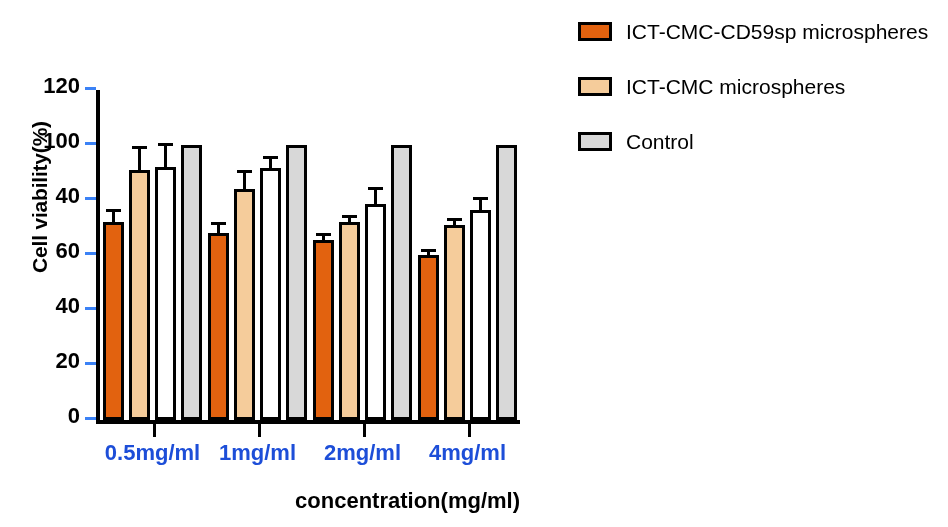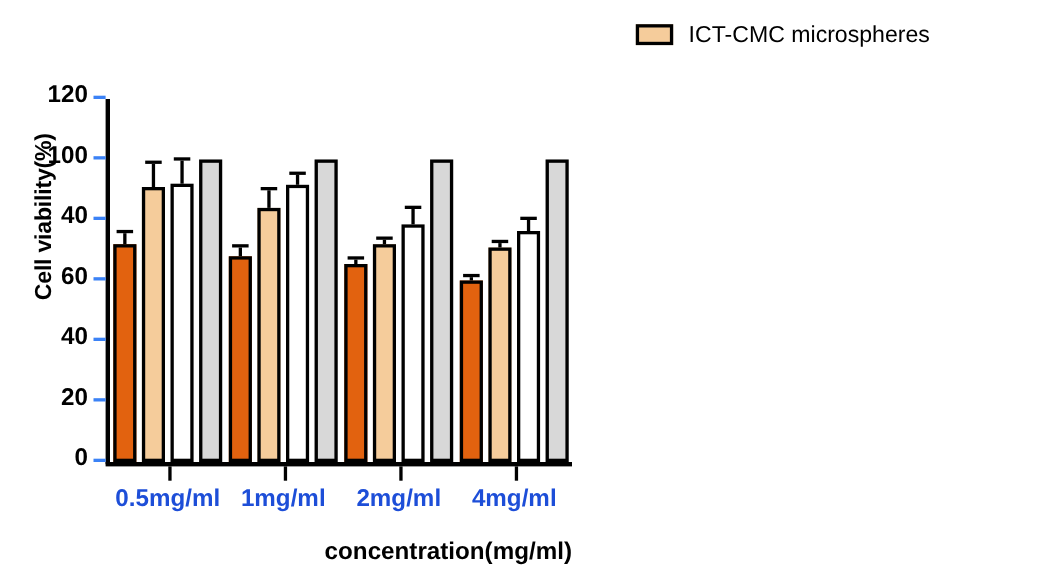--- a/index.html
+++ b/index.html
@@ -289,18 +289,26 @@
         <div class="xtick-label" style="left: 266.5px;">2mg/ml</div>
         <div class="xtick" style="left: 371.5px;"></div>
         <div class="xtick-label" style="left: 371.5px;">4mg/ml</div>
       </div>
   </div>
 
   <div class="x-axis-title">concentration(mg/ml)</div>
 
   <div class="legend" id="legend">
       <div class="legend-item">
+        <div class="legend-swatch" style="background: rgb(226, 98, 15);"></div>
+        <div class="legend-label">ICT-CMC-CD59sp microspheres</div>
+      </div>
+      <div class="legend-item">
         <div class="legend-swatch" style="background: rgb(245, 204, 155);"></div>
         <div class="legend-label">ICT-CMC microspheres</div>
       </div>
+      <div class="legend-item">
+        <div class="legend-swatch" style="background: rgb(216, 216, 216);"></div>
+        <div class="legend-label">Control</div>
+      </div>
     </div>
 
 </div>
 
 </body></html>

